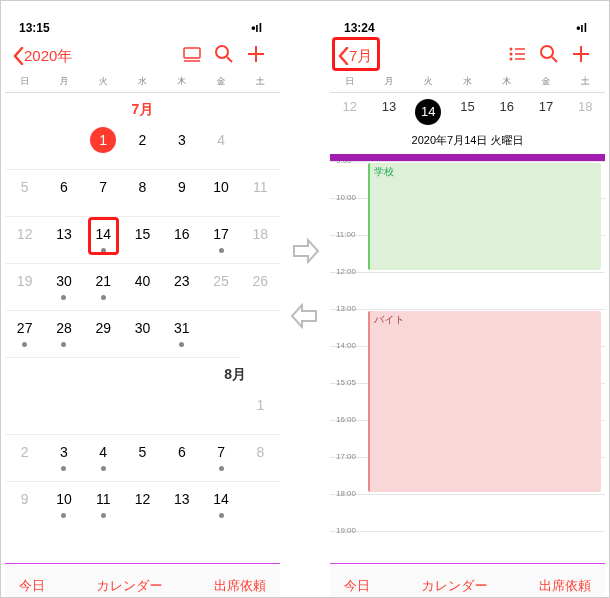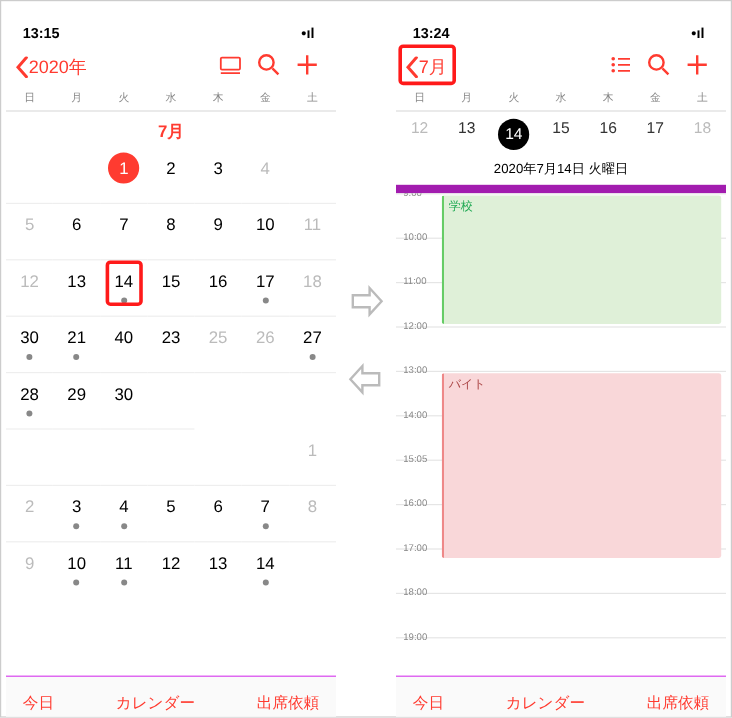--- a/index.html
+++ b/index.html
@@ -156,20 +156,23 @@
       <div class="cell">
         <div class="num">16</div>
       </div>
       <div class="cell">
         <div class="num">17</div>
         <div class="dot"></div>
       </div>
       <div class="cell dim">
         <div class="num">18</div>
       </div>
+      <div class="cell dim">
+        <div class="num">19</div>
+      </div>
       <div class="cell">
         <div class="num">30</div>
         <div class="dot"></div>
       </div>
       <div class="cell">
         <div class="num">21</div>
         <div class="dot"></div>
       </div>
       <div class="cell">
         <div class="num">40</div>
@@ -190,22 +193,27 @@
       <div class="cell">
         <div class="num">28</div>
         <div class="dot"></div>
       </div>
       <div class="cell">
         <div class="num">29</div>
       </div>
       <div class="cell">
         <div class="num">30</div>
       </div>
-      <div class="cell"></div>
-    </div>
+      <div class="cell">
+        <div class="num">31</div>
+        <div class="dot"></div>
+      </div>
+      <div class="cell"></div>
+    </div>
+  <div class="monthlabel right">8月</div>
   <div class="grid" id="grid2">
       <div class="cell"></div>
       <div class="cell"></div>
       <div class="cell"></div>
       <div class="cell"></div>
       <div class="cell"></div>
       <div class="cell"></div>
       <div class="cell dim">
         <div class="num">1</div>
       </div>
@@ -362,21 +370,21 @@
       <div class="hourrow" style="top: 296px;">
         <div class="hourlabel">17:00</div>
       </div>
       <div class="hourrow" style="top: 333px;">
         <div class="hourlabel">18:00</div>
       </div>
       <div class="hourrow" style="top: 370px;">
         <div class="hourlabel">19:00</div>
       </div>
       <div class="event ev-green" style="top: 2px; height: 107px;">学校</div>
-      <div class="event ev-red" style="top: 150px; height: 154px;">バイト</div>
+      <div class="event ev-red" style="top: 150px; height: 181px;">バイト</div>
     </div>
   <div class="bottombar">
     <span>今日</span>
     <span>カレンダー</span>
     <span>出席依頼</span>
     <div class="homebar"></div>
   </div>
 </div>
 
 <div class="arrowmid" style="top:235px;">

